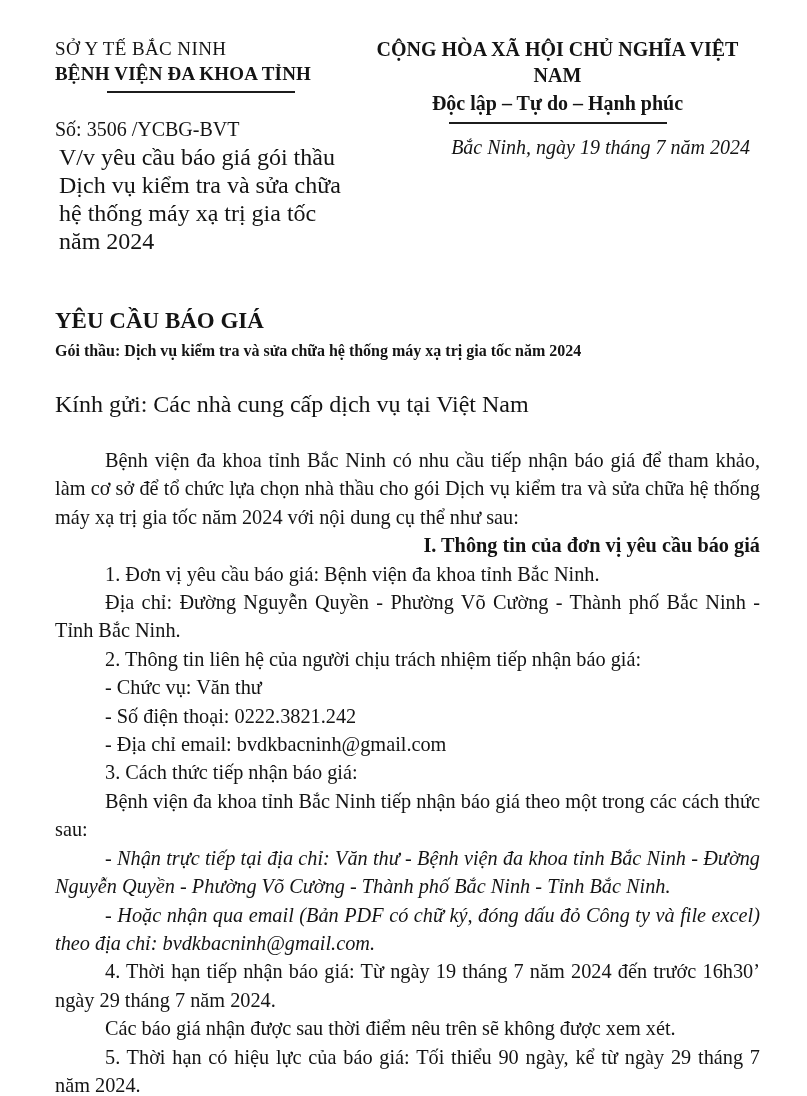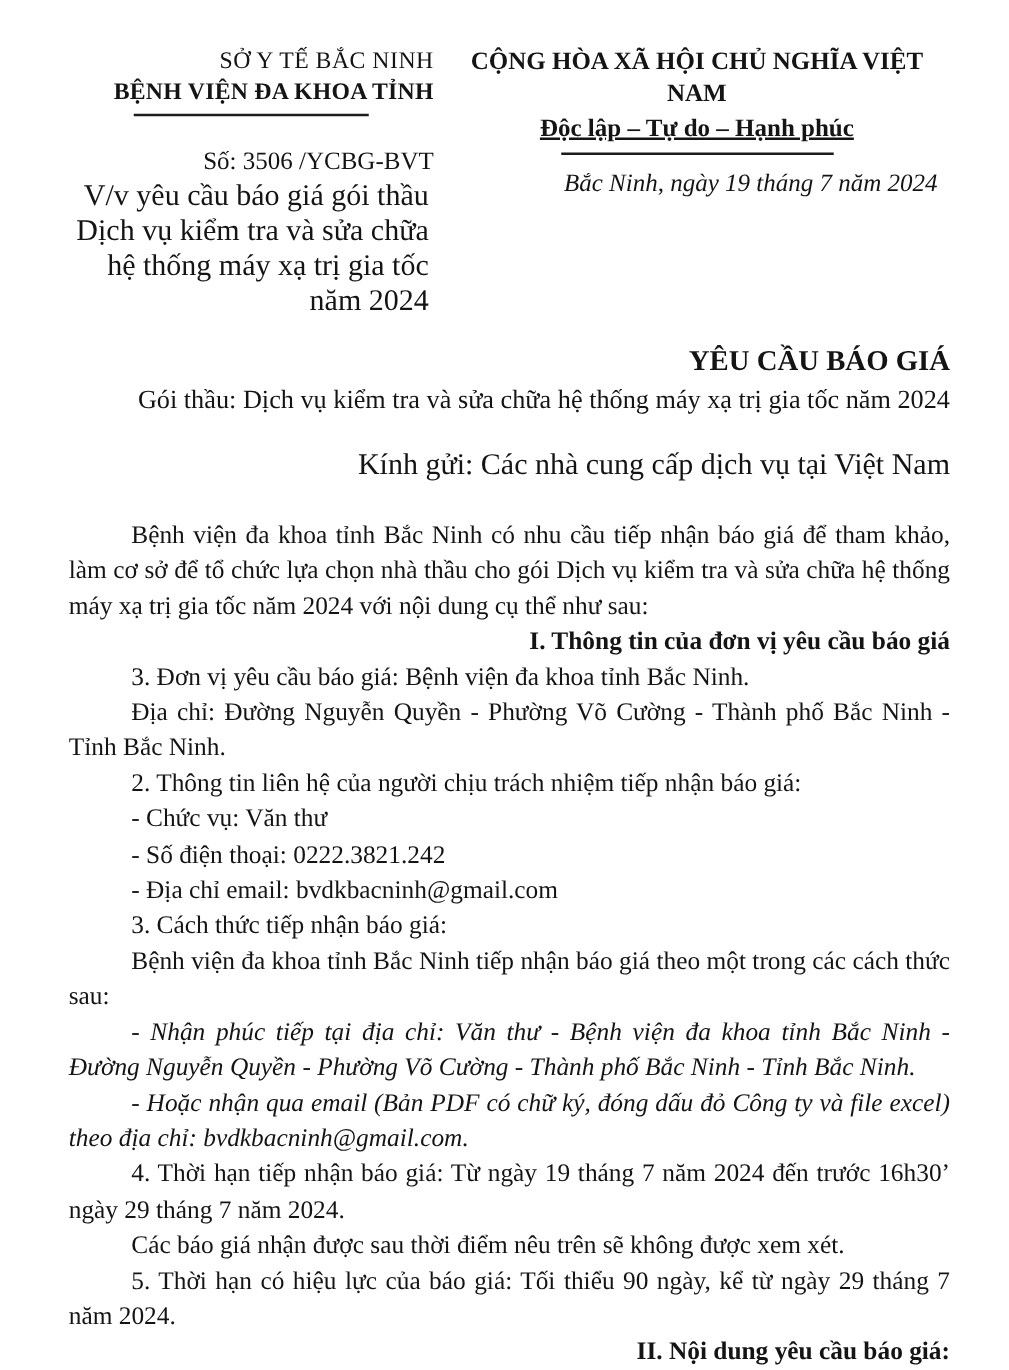--- a/index.html
+++ b/index.html
@@ -21,21 +21,21 @@
     padding: 36px 47px 0 55px;
   }
   
   .header {
     display: flex;
     align-items: flex-start;
   }
   .header-left {
     width: 292px;
     flex-shrink: 0;
-    text-align: right;
+    text-align: left;
   }
   .header-right {
     flex: 1;
     text-align: center;
     padding-left: 8px;
   }
   .org-parent {
     font-size: 19px;
     line-height: 25px;
     letter-spacing: 0.4px;
@@ -67,44 +67,43 @@
   .country {
     font-size: 20px;
     line-height: 26px;
     font-weight: bold;
   }
   .motto {
     font-size: 20px;
     line-height: 27px;
     font-weight: bold;
     margin-top: 2px;
-    text-decoration: underline;
   }
   .dateline {
     margin-top: 9px;
     font-size: 20px;
     line-height: 28px;
     font-style: italic;
     text-align: right;
     padding-right: 10px;
   }
   
   .title-block {
-    text-align: right;
-    margin-top: 20px;
+    text-align: left;
+    margin-top: 52px;
   }
   .doc-title {
     font-size: 23px;
     line-height: 27px;
     font-weight: bold;
   }
   .doc-subtitle {
-    font-size: 21px;
+    font-size: 16px;
     line-height: 28px;
-    font-weight: normal;
+    font-weight: bold;
     margin-top: 3px;
   }
   .salutation {
     font-size: 24px;
     line-height: 28px;
     margin-top: 25px;
   }
   
   .body-text {
     margin-top: 28px;
@@ -147,29 +146,29 @@
 
   <div class="title-block">
     <div class="doc-title">YÊU CẦU BÁO GIÁ</div>
     <div class="doc-subtitle">Gói thầu: Dịch vụ kiểm tra và sửa chữa hệ thống máy xạ trị gia tốc năm 2024</div>
     <div class="salutation">Kính gửi: Các nhà cung cấp dịch vụ tại Việt Nam</div>
   </div>
 
   <div class="body-text">
     <p class="para">Bệnh viện đa khoa tỉnh Bắc Ninh có nhu cầu tiếp nhận báo giá để tham khảo, làm cơ sở để tổ chức lựa chọn nhà thầu cho gói Dịch vụ kiểm tra và sửa chữa hệ thống máy xạ trị gia tốc năm 2024 với nội dung cụ thể như sau:</p>
     <p class="para bold">I. Thông tin của đơn vị yêu cầu báo giá</p>
-    <p class="para">3. Đơn vị yêu cầu báo giá: Bệnh viện đa khoa tỉnh Bắc Ninh.</p>
+    <p class="para">1. Đơn vị yêu cầu báo giá: Bệnh viện đa khoa tỉnh Bắc Ninh.</p>
     <p class="para">Địa chỉ: Đường Nguyễn Quyền - Phường Võ Cường - Thành phố Bắc Ninh - Tỉnh Bắc Ninh.</p>
     <p class="para">2. Thông tin liên hệ của người chịu trách nhiệm tiếp nhận báo giá:</p>
     <p class="para">- Chức vụ: Văn thư</p>
     <p class="para">- Số điện thoại: 0222.3821.242</p>
     <p class="para">- Địa chỉ email: bvdkbacninh@gmail.com</p>
     <p class="para">3. Cách thức tiếp nhận báo giá:</p>
     <p class="para">Bệnh viện đa khoa tỉnh Bắc Ninh tiếp nhận báo giá theo một trong các cách thức sau:</p>
-    <p class="para italic">- Nhận phúc tiếp tại địa chỉ: Văn thư - Bệnh viện đa khoa tỉnh Bắc Ninh - Đường Nguyễn Quyền - Phường Võ Cường - Thành phố Bắc Ninh - Tỉnh Bắc Ninh.</p>
+    <p class="para italic">- Nhận trực tiếp tại địa chỉ: Văn thư - Bệnh viện đa khoa tỉnh Bắc Ninh - Đường Nguyễn Quyền - Phường Võ Cường - Thành phố Bắc Ninh - Tỉnh Bắc Ninh.</p>
     <p class="para italic">- Hoặc nhận qua email (Bản PDF có chữ ký, đóng dấu đỏ Công ty và file excel) theo địa chỉ: bvdkbacninh@gmail.com.</p>
     <p class="para">4. Thời hạn tiếp nhận báo giá: Từ ngày 19 tháng 7 năm 2024 đến trước 16h30’ ngày 29 tháng 7 năm 2024.</p>
     <p class="para">Các báo giá nhận được sau thời điểm nêu trên sẽ không được xem xét.</p>
     <p class="para">5. Thời hạn có hiệu lực của báo giá: Tối thiểu 90 ngày, kể từ ngày 29 tháng 7 năm 2024.</p>
     <p class="para bold">II. Nội dung yêu cầu báo giá:</p>
 
   </div>
 
 </div>
 

